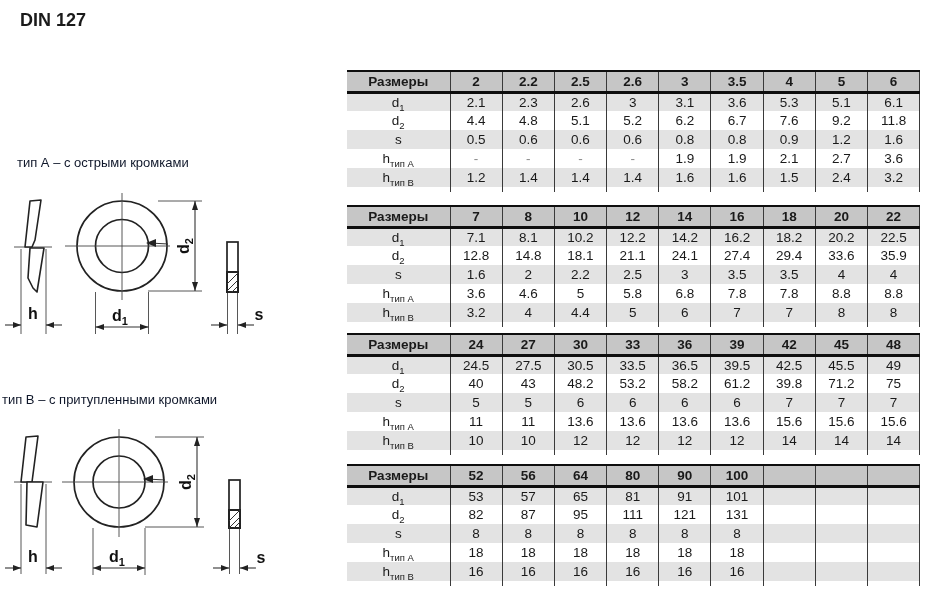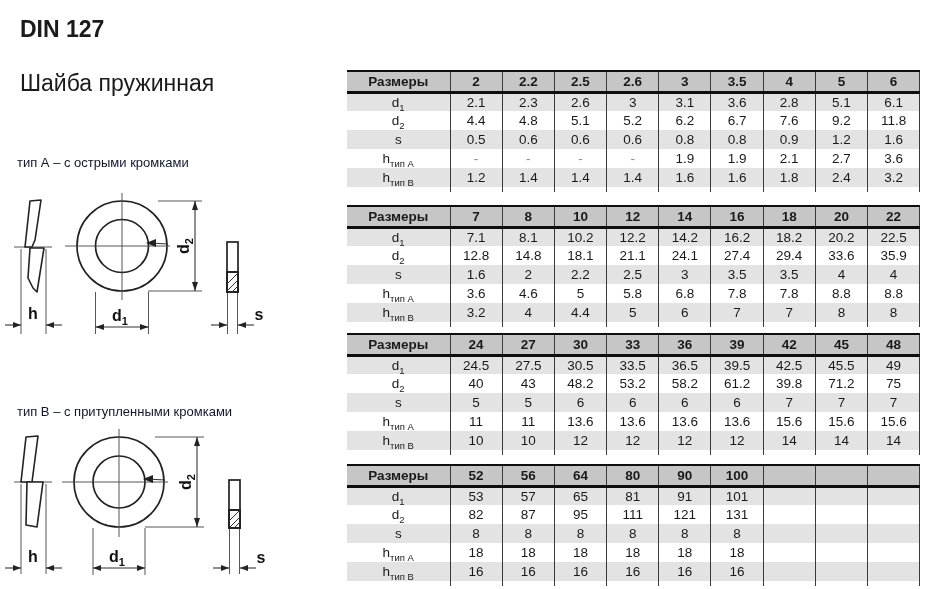--- a/index.html
+++ b/index.html
@@ -9,25 +9,25 @@
     --ink:#1a1a1a;
   }
   *{box-sizing:border-box;}
   html,body{margin:0;padding:0;}
   body{
     width:935px;height:589px;position:relative;overflow:hidden;
     background:#ffffff;color:var(--ink);
     font-family:"Liberation Sans",sans-serif;
   }
   .abs{position:absolute;}
-  .doc-title{left:20px;top:16px;font-size:23px;font-weight:bold;letter-spacing:0px;}
+  .doc-title{left:20px;top:10px;font-size:18px;font-weight:bold;letter-spacing:0px;}
   .doc-subtitle{left:20px;top:66px;font-size:23px;line-height:34px;font-weight:normal;}
   .type-caption{font-size:13px;color:#0f172a;}
   #caption-a{left:17px;top:155px;}
-  #caption-b{left:17px;top:392px;margin-top:12px;}
+  #caption-b{left:2px;top:392px;}
 
   
   #tables-region{position:absolute;left:347px;top:0;width:573px;height:429px;}
   table.size-table{
     position:absolute;left:0;border-collapse:collapse;table-layout:fixed;
     width:573px;font-size:13.5px;color:var(--ink);
   }
   table.size-table th,table.size-table td{
     padding:0;text-align:center;vertical-align:middle;height:19px;
     overflow:hidden;white-space:nowrap;
@@ -58,21 +58,20 @@
   svg .hatchbox{fill:#ffffff;stroke:#222;stroke-width:2;}
   svg .hatch{stroke:#333;stroke-width:1;}
   svg text{font-family:"Liberation Sans",sans-serif;font-weight:bold;font-size:16px;fill:#111;}
 </style>
 </head>
 <body>
 
 <div class="abs doc-title">DIN 127</div>
 
 <div class="abs doc-subtitle">
-  <div>Шайба пружинная</div>
 </div>
 
 <div id="caption-a" class="abs type-caption">тип А – с острыми кромками</div>
 <div id="caption-b" class="abs type-caption">тип B – с притупленными кромками</div>
 
 <svg id="diagram-a" class="washer-diagram" width="280" height="152" viewBox="0 0 280 152">
 
   <g>
     <line class="thin" x1="14" y1="59" x2="52" y2="59"></line>
     <polygon class="shape" points="25,59 30,13 41,12 35,52 32,59"></polygon>
@@ -205,21 +204,21 @@
       </thead>
       <tbody>
         <tr class="stripe">
           <td class="row-label"><span>d</span><sub>1</sub></td>
           <td>2.1</td>
           <td>2.3</td>
           <td>2.6</td>
           <td>3</td>
           <td>3.1</td>
           <td>3.6</td>
-          <td>2.8</td>
+          <td>5.3</td>
           <td>5.1</td>
           <td>6.1</td>
         </tr>
         <tr>
           <td class="row-label"><span>d</span><sub>2</sub></td>
           <td>4.4</td>
           <td>4.8</td>
           <td>5.1</td>
           <td>5.2</td>
           <td>6.2</td>
@@ -253,21 +252,21 @@
           <td>3.6</td>
         </tr>
         <tr class="stripe">
           <td class="row-label"><span>h</span><sub>тип B</sub></td>
           <td>1.2</td>
           <td>1.4</td>
           <td>1.4</td>
           <td>1.4</td>
           <td>1.6</td>
           <td>1.6</td>
-          <td>1.8</td>
+          <td>1.5</td>
           <td>2.4</td>
           <td>3.2</td>
         </tr>
         <tr class="stub">
           <td></td>
           <td></td>
           <td></td>
           <td></td>
           <td></td>
           <td></td>

